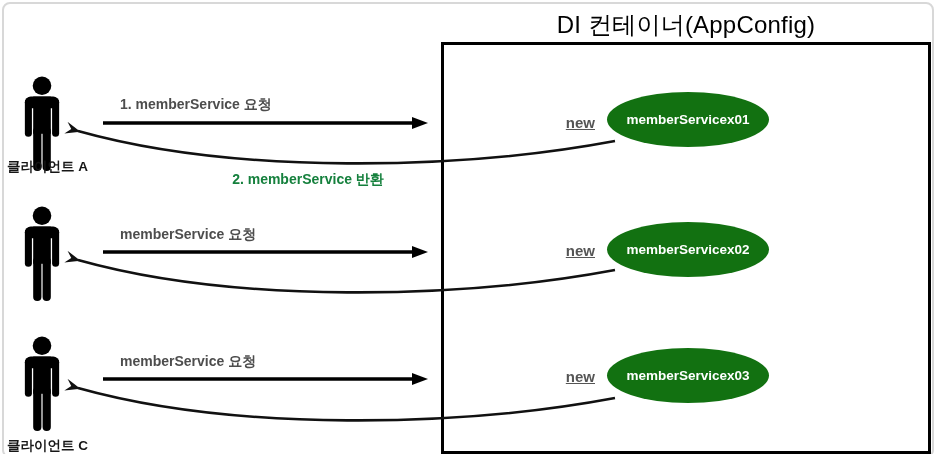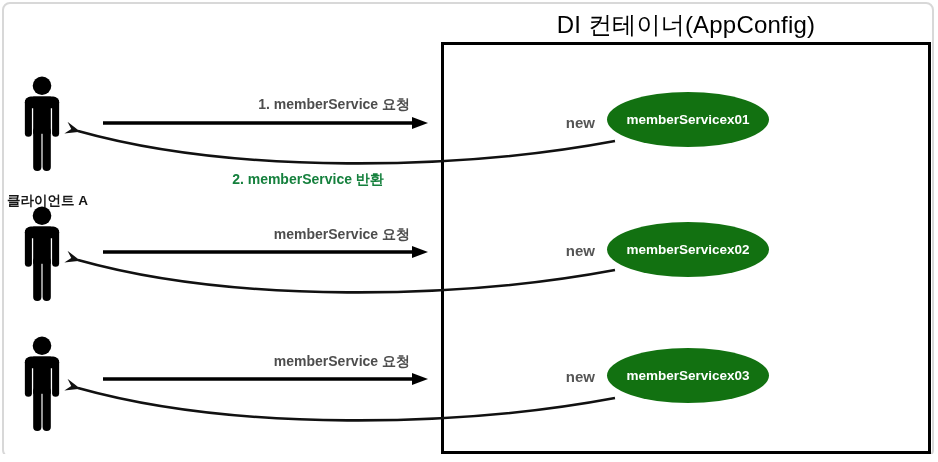--- a/index.html
+++ b/index.html
@@ -25,30 +25,30 @@
     text-align:center;font-size:24px;font-weight:500;color:#000;
     letter-spacing:0.2px;
   }
   .person{position:absolute;width:38px;height:95px;}
   .person svg{display:block;width:100%;height:100%;}
   .client-label{
     position:absolute;left:7px;width:110px;
     font-size:13.5px;font-weight:700;color:#161616;
   }
   .arrow-label{
-    position:absolute;left:120px;width:290px;text-align:right;
+    position:absolute;left:120px;width:290px;text-align:left;
     font-size:14px;font-weight:700;color:#4d4d4d;
   }
   .return-label{
     position:absolute;left:168px;width:280px;text-align:center;
     font-size:14px;font-weight:700;color:#15803d;
   }
   .new-label{
     position:absolute;left:545px;width:50px;text-align:right;
-    font-size:15px;font-weight:700;color:#555;
+    font-size:15px;font-weight:700;color:#555;text-decoration:underline;
   }
   .instance{
     position:absolute;left:607px;width:162px;height:55px;
     background:#127111;border-radius:50%;
     display:flex;flex-direction:row;align-items:center;justify-content:center;
     color:#fff;font-size:13.5px;font-weight:700;line-height:16px;
   }
   .arrows-overlay{
     position:absolute;left:0;top:0;width:938px;height:462px;
     pointer-events:none;
@@ -68,21 +68,21 @@
     <svg viewBox="0 0 38 97" xmlns="http://www.w3.org/2000/svg">
       <circle cx="19" cy="10" r="9.5" fill="#000"></circle>
       <rect x="1.5" y="21" width="35" height="12" rx="6" fill="#000"></rect>
       <rect x="1.5" y="23" width="7.2" height="39" rx="3.6" fill="#000"></rect>
       <rect x="29.3" y="23" width="7.2" height="39" rx="3.6" fill="#000"></rect>
       <rect x="10" y="21" width="18" height="38" fill="#000"></rect>
       <rect x="10" y="52" width="8.4" height="45" rx="4.2" fill="#000"></rect>
       <rect x="19.6" y="52" width="8.4" height="45" rx="4.2" fill="#000"></rect>
     </svg>
   </div>
-  <div class="client-label" style="top:192px;">클라이언트 A</div>
+  <div class="client-label" style="top:158px;">클라이언트 A</div>
   <div class="arrow-label" style="top:96px;">1. memberService 요청</div>
   <div class="return-label" style="top:171px;">2. memberService 반환</div>
   <div class="new-label" style="top:114px;">new</div>
   <div class="instance" style="top:92px;">
     <span>memberService</span>
     <span>x01</span>
   </div>
 
   <div class="person" style="left:23px;top:206px;">
     <svg viewBox="0 0 38 97" xmlns="http://www.w3.org/2000/svg">
@@ -106,20 +106,21 @@
     <svg viewBox="0 0 38 97" xmlns="http://www.w3.org/2000/svg">
       <circle cx="19" cy="10" r="9.5" fill="#000"></circle>
       <rect x="1.5" y="21" width="35" height="12" rx="6" fill="#000"></rect>
       <rect x="1.5" y="23" width="7.2" height="39" rx="3.6" fill="#000"></rect>
       <rect x="29.3" y="23" width="7.2" height="39" rx="3.6" fill="#000"></rect>
       <rect x="10" y="21" width="18" height="38" fill="#000"></rect>
       <rect x="10" y="52" width="8.4" height="45" rx="4.2" fill="#000"></rect>
       <rect x="19.6" y="52" width="8.4" height="45" rx="4.2" fill="#000"></rect>
     </svg>
   </div>
+  <div class="client-label" style="top:437px;">클라이언트 C</div>
   <div class="arrow-label" style="top:353px;">memberService 요청</div>
   <div class="new-label" style="top:368px;">new</div>
   <div class="instance" style="top:348px;">
     <span>memberService</span>
     <span>x03</span>
   </div>
 
   <svg class="arrows-overlay" viewBox="0 0 938 462" xmlns="http://www.w3.org/2000/svg">
     <defs>
       <marker id="solidHead" markerWidth="16" markerHeight="12" refX="2" refY="6" orient="auto" markerUnits="userSpaceOnUse">

